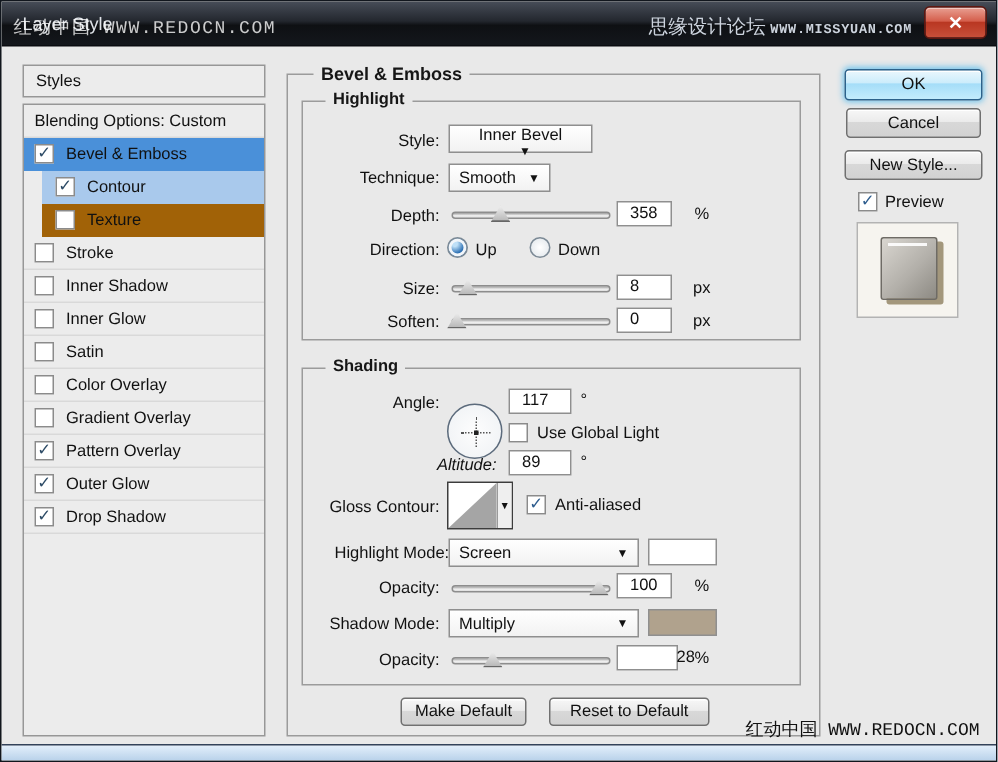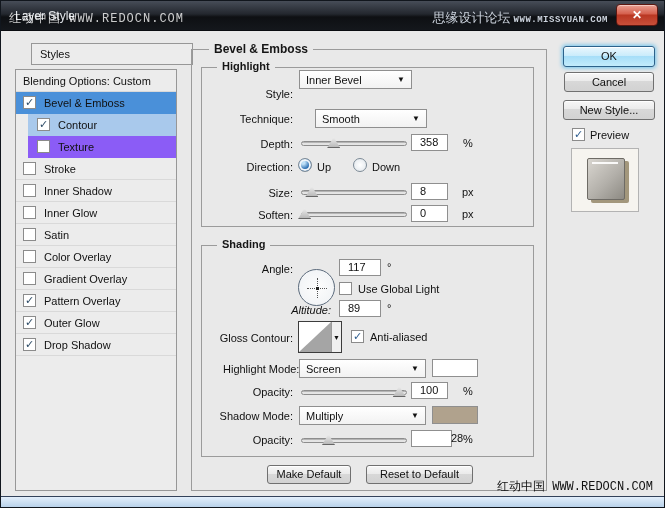--- a/index.html
+++ b/index.html
@@ -21,21 +21,21 @@
                border:1px solid #5e1710; border-radius:4px;
                background:linear-gradient(#e9a093 0%, #d55f4c 45%, #b93722 50%, #c8503a 100%);
                color:#fff; font-weight:bold; font-size:12px; text-align:center; line-height:20px;
                box-shadow:inset 0 1px 0 rgba(255,255,255,.45); }
   
   .bottom-strip { position:absolute; left:0; bottom:0; width:100%; height:11px;
                   border-top:1px solid #33425a;
                   background:linear-gradient(#e3effb, #b9d2ea); }
   
   .styles-header { position:absolute; left:14px; top:42px; width:162px; height:22px;
-                   border:1px solid #979797; background:#ececec; line-height:20px; padding-left:8px;margin-left:16px; }
+                   border:1px solid #979797; background:#ececec; line-height:20px; padding-left:8px; }
   .styles-list { position:absolute; left:14px; top:68px; width:162px; height:422px;
                  border:1px solid #979797; background:#ececec; overflow:hidden; }
   .srow { height:22px; display:flex; align-items:center; padding-left:7px;
           border-bottom:1px solid #d9d9d9; }
   .srow.sel { border-bottom-color:transparent; }
   .srow.child { margin-left:12px; padding-left:9px; border-bottom-color:transparent; }
   .cb { width:13px; height:13px; background:#fff; border:1px solid #8b8b8b; flex:none;
         font-size:11px; line-height:11px; text-align:center; color:#2d4b66; margin-right:8px; }
   .slabel { white-space:nowrap; }
   
@@ -120,21 +120,21 @@
         <span class="slabel">Blending Options: Custom</span>
       </div>
       <div class="srow sel" style="background: rgb(74, 144, 217);">
         <span class="cb">✓</span>
         <span class="slabel">Bevel &amp; Emboss</span>
       </div>
       <div class="srow child" style="background: rgb(169, 201, 236);">
         <span class="cb">✓</span>
         <span class="slabel">Contour</span>
       </div>
-      <div class="srow child" style="background: #8b5cf6;">
+      <div class="srow child" style="background: #a16207;">
         <span class="cb"></span>
         <span class="slabel">Texture</span>
       </div>
       <div class="srow">
         <span class="cb"></span>
         <span class="slabel">Stroke</span>
       </div>
       <div class="srow">
         <span class="cb"></span>
         <span class="slabel">Inner Shadow</span>
@@ -169,27 +169,27 @@
       </div>
     </div>
 
   <div class="gbox" style="left:190px; top:48px; width:356px; height:442px;"></div>
   <div class="glabel" style="left:208px; top:41px; font-size:12px;">Bevel &amp; Emboss</div>
 
   <div class="gbox" style="left:200px; top:66px; width:333px; height:160px;"></div>
   <div class="glabel" style="left:216px; top:59px;">Highlight</div>
 
   <span class="flabel" style="left:202px; top:87px;">Style:</span>
-  <div class="dropdown" style="left:298px; top:69px; width:113px;">
+  <div class="dropdown" style="left:298px; top:82px; width:96px;flex-direction:column;">
     <span>Inner Bevel</span>
     <span class="arr">▼</span>
   </div>
 
   <span class="flabel" style="left:202px; top:112px;">Technique:</span>
-  <div class="dropdown" style="left:298px; top:108px; width:112px;margin-left:16px;">
+  <div class="dropdown" style="left:298px; top:108px; width:68px;">
     <span>Smooth</span>
     <span class="arr">▼</span>
   </div>
 
   <span class="flabel" style="left:202px; top:137px;">Depth:</span>
   <div class="track" style="left:300px; top:140px;">
     <div class="thumb" style="left: calc(30% - 6px);"></div>
   </div>
   <div class="numbox" style="left:410px; top:133px; width:37px;">358</div>
   <span class="unit" style="left:462px; top:136px;">%</span>

